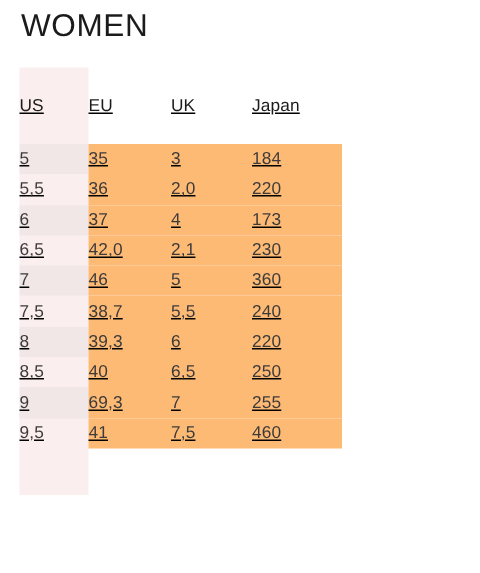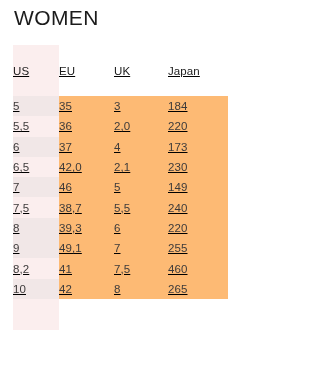--- a/index.html
+++ b/index.html
@@ -134,48 +134,48 @@
       <tr class="even">
         <td class="col-us">6,5</td>
         <td class="col-eu">42,0</td>
         <td class="col-uk">2,1</td>
         <td class="col-japan">230</td>
       </tr>
       <tr class="odd">
         <td class="col-us">7</td>
         <td class="col-eu">46</td>
         <td class="col-uk">5</td>
-        <td class="col-japan">149</td>
+        <td class="col-japan">360</td>
       </tr>
       <tr class="even">
         <td class="col-us">7,5</td>
         <td class="col-eu">38,7</td>
         <td class="col-uk">5,5</td>
         <td class="col-japan">240</td>
       </tr>
       <tr class="odd">
         <td class="col-us">8</td>
         <td class="col-eu">39,3</td>
         <td class="col-uk">6</td>
         <td class="col-japan">220</td>
       </tr>
+      <tr class="even">
+        <td class="col-us">8,5</td>
+        <td class="col-eu">40</td>
+        <td class="col-uk">6,5</td>
+        <td class="col-japan">250</td>
+      </tr>
       <tr class="odd">
         <td class="col-us">9</td>
-        <td class="col-eu">49,1</td>
+        <td class="col-eu">69,3</td>
         <td class="col-uk">7</td>
         <td class="col-japan">255</td>
       </tr>
       <tr class="even">
-        <td class="col-us">8,2</td>
+        <td class="col-us">9,5</td>
         <td class="col-eu">41</td>
         <td class="col-uk">7,5</td>
         <td class="col-japan">460</td>
-      </tr>
-      <tr class="odd">
-        <td class="col-us">10</td>
-        <td class="col-eu">42</td>
-        <td class="col-uk">8</td>
-        <td class="col-japan">265</td>
       </tr>
     </tbody>
   </table>
 
 </div>
 
 </body></html>

